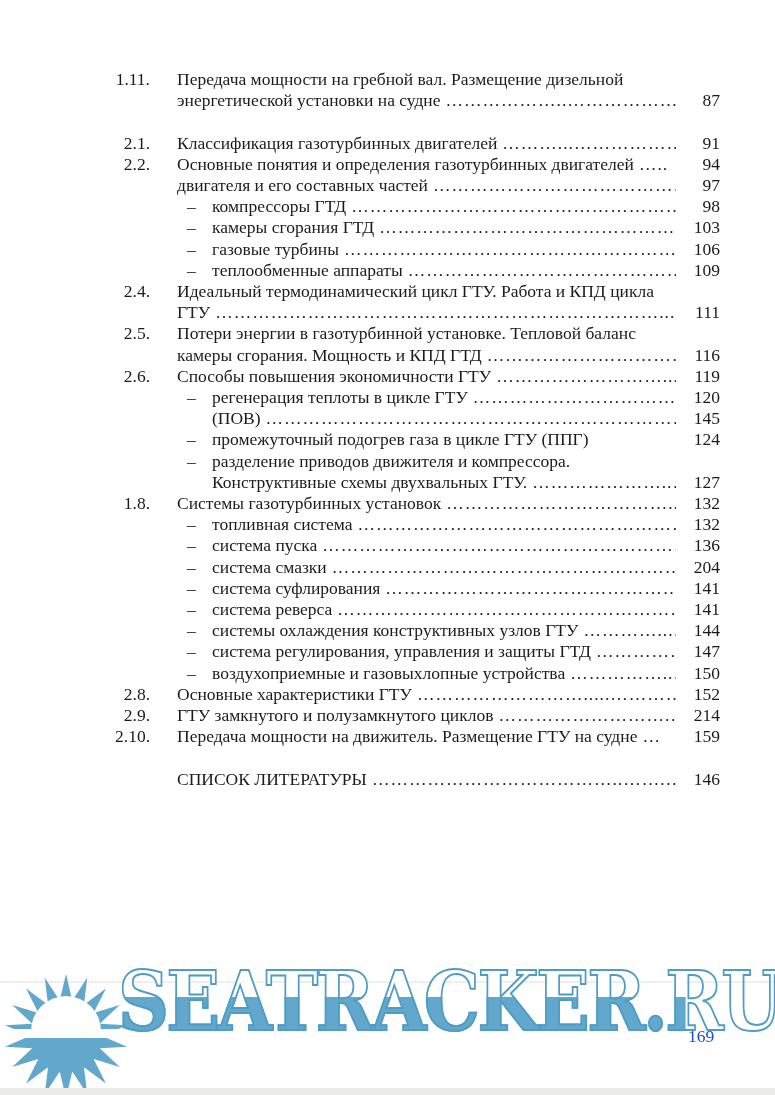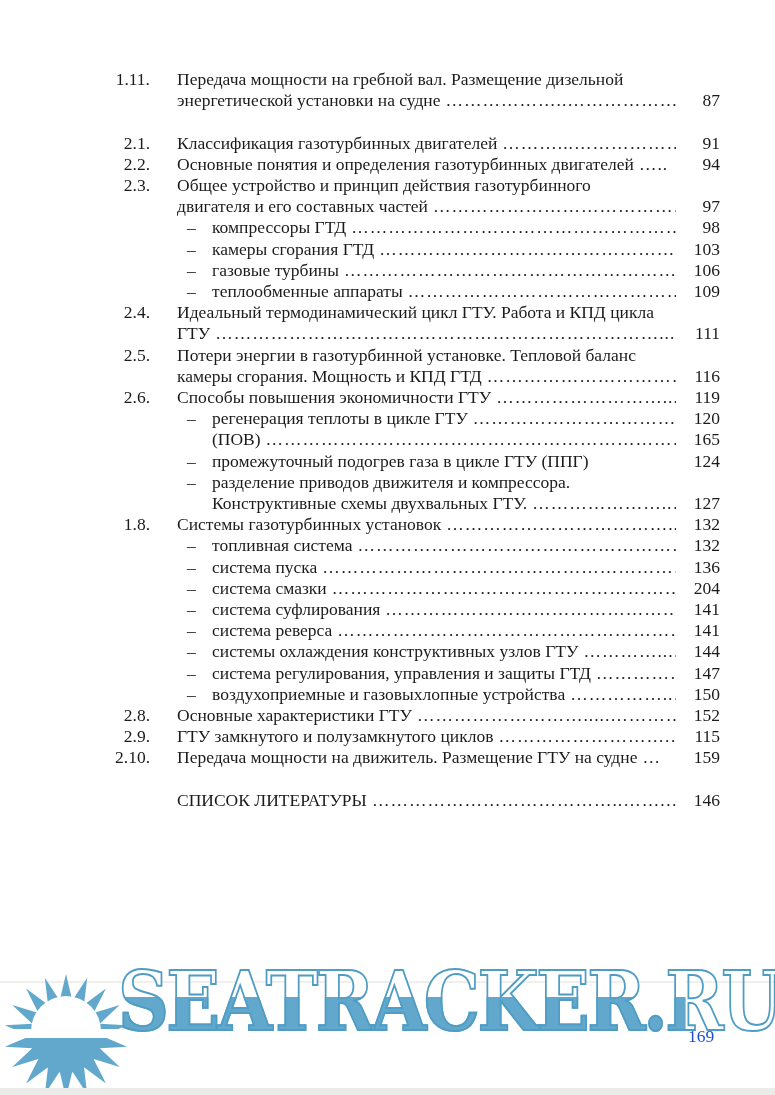--- a/index.html
+++ b/index.html
@@ -125,25 +125,20 @@
         <span class="num">2.1.</span>
         <span class="body"><span class="text">Классификация газотурбинных двигателей</span><span class="dots">………...……………………………</span></span>
         <span class="page-num">91</span>
       </div>
       <div class="row item">
         <span class="num">2.2.</span>
         <span class="body"><span class="text">Основные понятия и определения газотурбинных двигателей</span><span class="dots">…..</span></span>
         <span class="page-num">94</span>
       </div>
       <div class="row item">
-        <span class="num">2.3.</span>
-        <span class="body"><span class="text">Общее устройство и принцип действия газотурбинного</span></span>
-        <span class="page-num"></span>
-      </div>
-      <div class="row item">
         <span class="num"></span>
         <span class="body"><span class="text">двигателя и его составных частей</span><span class="dots">……………………………………………</span></span>
         <span class="page-num">97</span>
       </div>
       <div class="row sub">
         <span class="num"></span>
         <span class="body"><span class="dash">–</span><span class="text">компрессоры ГТД</span><span class="dots">………………………………………………………………</span></span>
         <span class="page-num">98</span>
       </div>
       <div class="row sub">
@@ -191,21 +186,21 @@
         <span class="body"><span class="dash">–</span><span class="text">регенерация теплоты в цикле ГТУ</span><span class="dots">…………………………….………</span></span>
         <span class="page-num">120</span>
       </div>
       <div class="row sub">
         <span class="num"></span>
         <span class="page-num"></span>
       </div>
       <div class="row subcont">
         <span class="num"></span>
         <span class="body"><span class="subpad"></span><span class="text">(ПОВ)</span><span class="dots">………………………………………………………………………………</span></span>
-        <span class="page-num">165</span>
+        <span class="page-num">145</span>
       </div>
       <div class="row sub">
         <span class="num"></span>
         <span class="body"><span class="dash">–</span><span class="text">промежуточный подогрев газа в цикле ГТУ (ППГ)</span></span>
         <span class="page-num">124</span>
       </div>
       <div class="row sub">
         <span class="num"></span>
         <span class="body"><span class="dash">–</span><span class="text">разделение приводов движителя и компрессора.</span></span>
         <span class="page-num"></span>
@@ -261,21 +256,21 @@
         <span class="page-num">150</span>
       </div>
       <div class="row item">
         <span class="num">2.8.</span>
         <span class="body"><span class="text">Основные характеристики ГТУ</span><span class="dots">……………………….....…………………</span></span>
         <span class="page-num">152</span>
       </div>
       <div class="row item">
         <span class="num">2.9.</span>
         <span class="body"><span class="text">ГТУ замкнутого и полузамкнутого циклов</span><span class="dots">……………………….…………</span></span>
-        <span class="page-num">115</span>
+        <span class="page-num">214</span>
       </div>
       <div class="row item">
         <span class="num">2.10.</span>
         <span class="body"><span class="text">Передача мощности на движитель. Размещение ГТУ на судне</span><span class="dots">…</span></span>
         <span class="page-num">159</span>
       </div>
       <div class="row blank"></div>
       <div class="row item">
         <span class="num"></span>
         <span class="body"><span class="text">СПИСОК ЛИТЕРАТУРЫ</span><span class="dots">…………………………………..…….……………</span></span>

